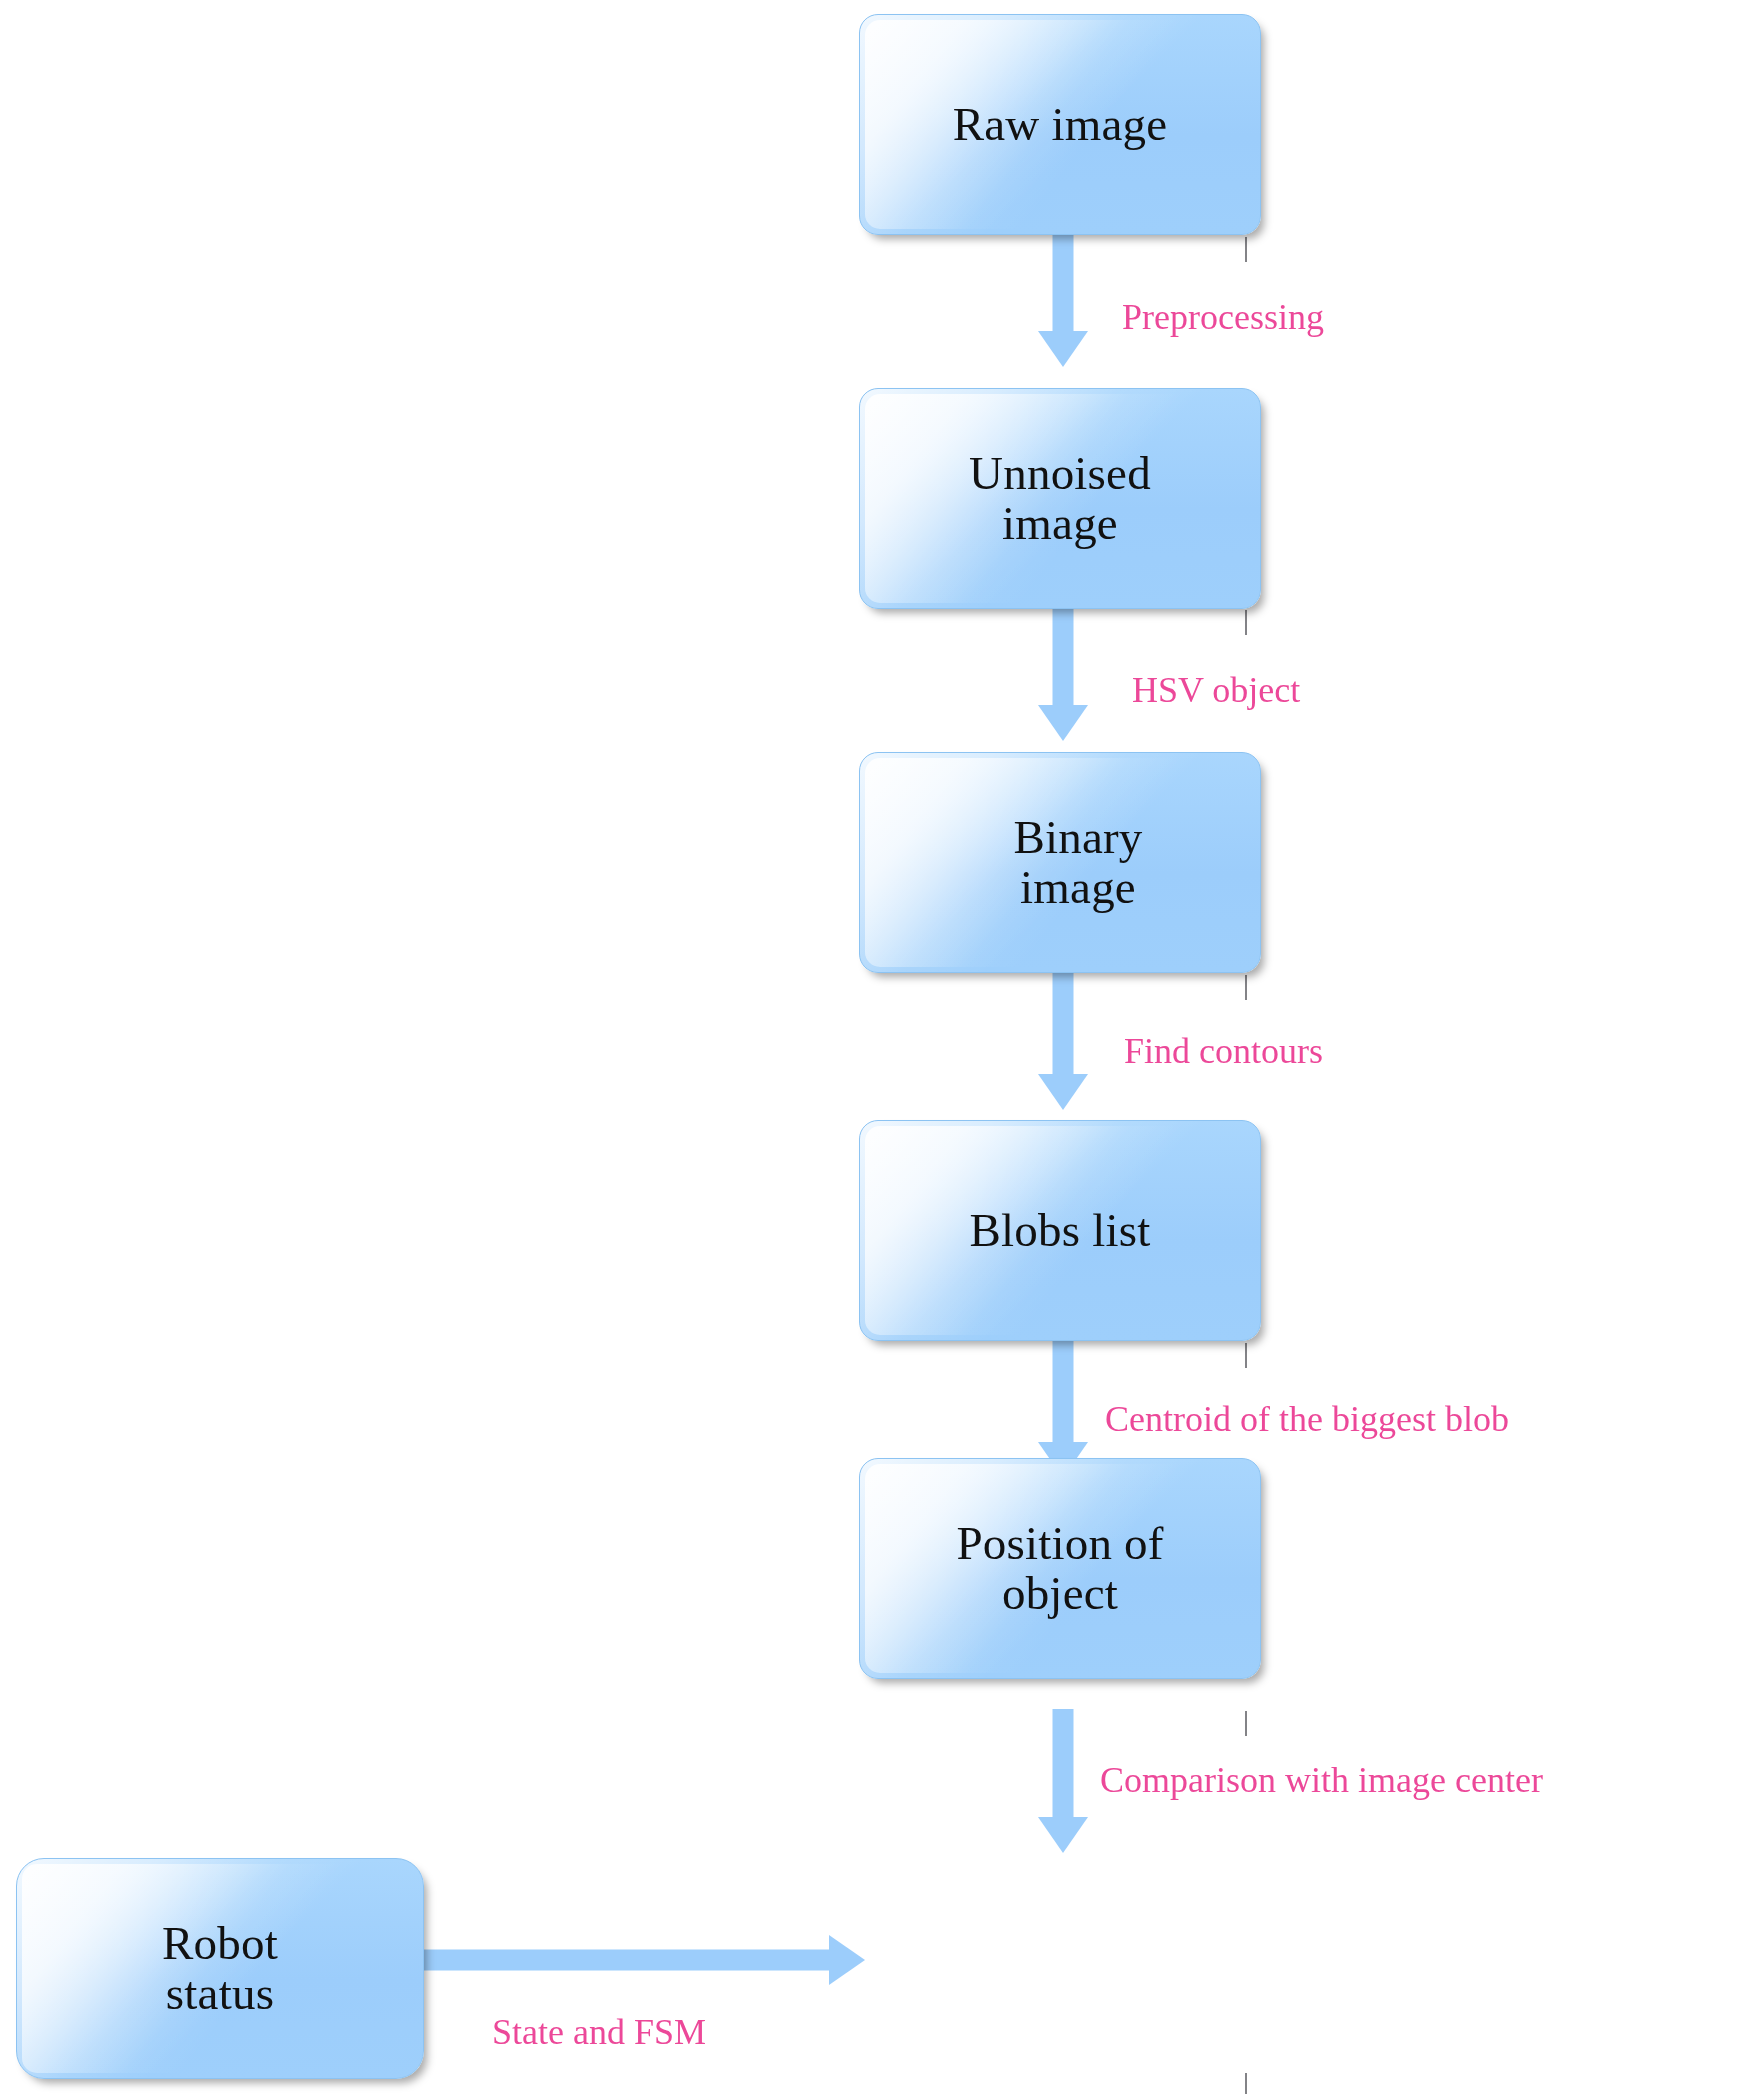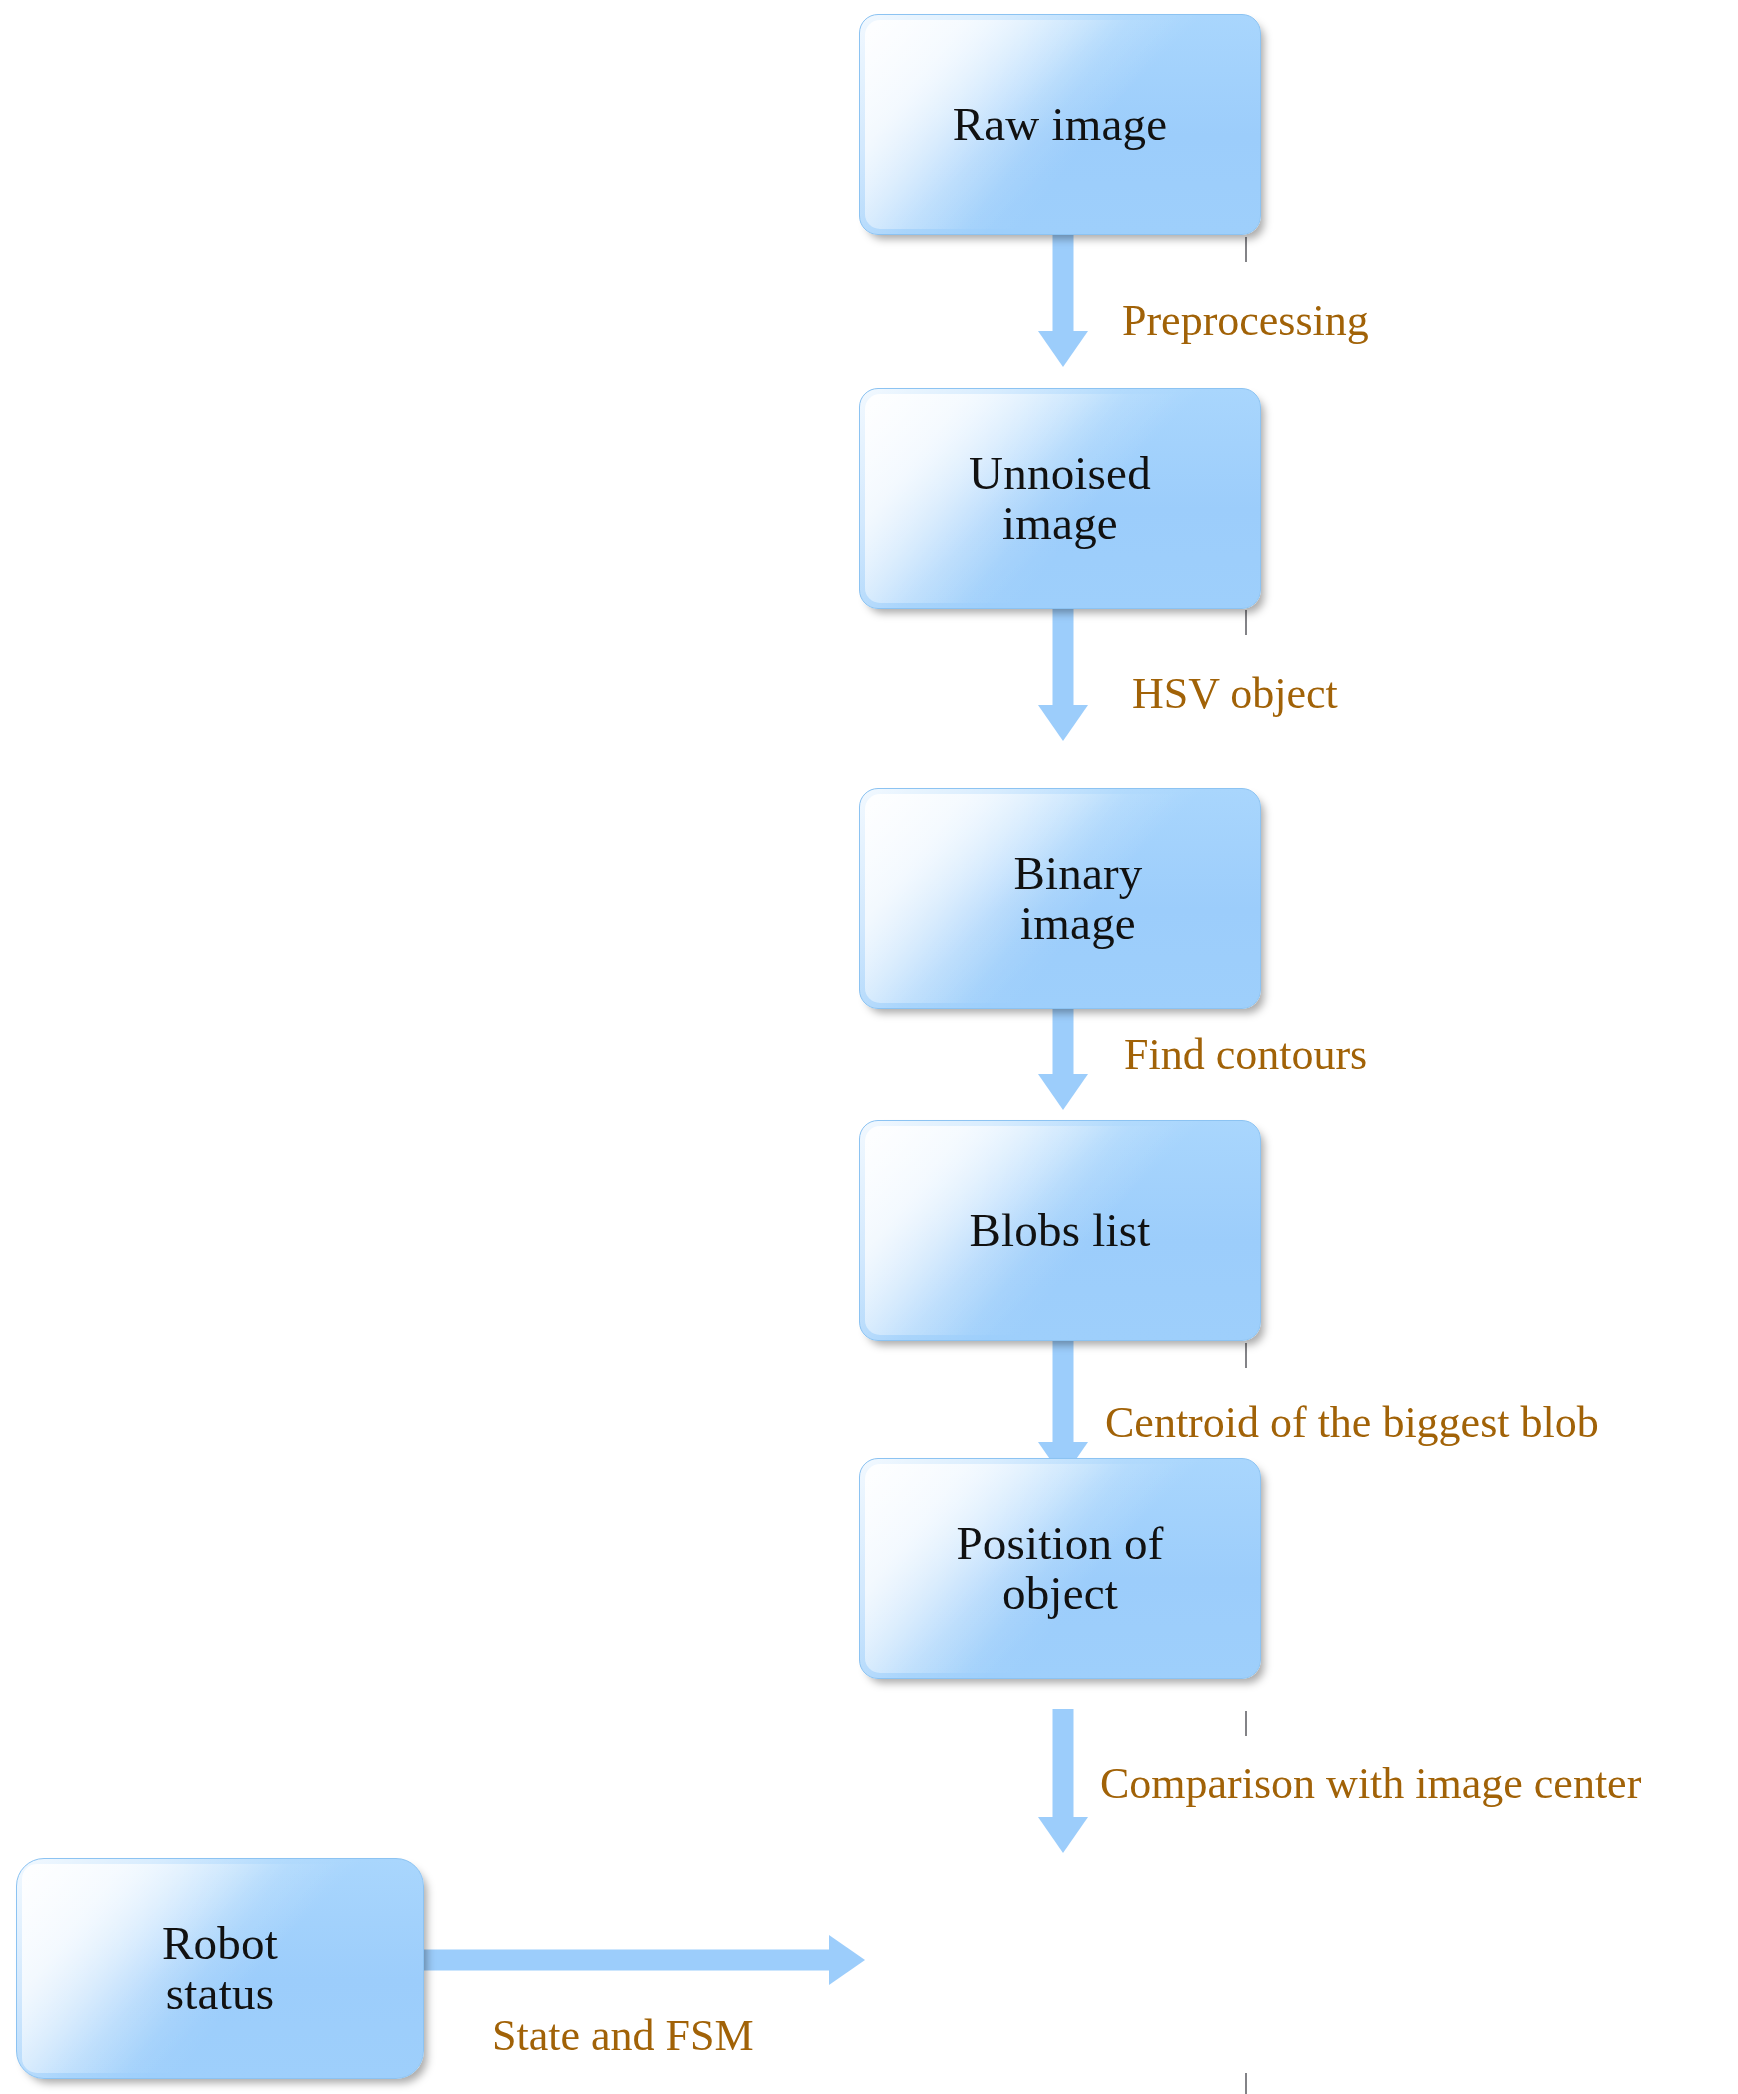--- a/index.html
+++ b/index.html
@@ -116,22 +116,22 @@
     height: 0;
     border-top: 25.6px solid transparent;
     border-bottom: 25.6px solid transparent;
     border-left: 36px solid #9ccdfb;
   }
 
   
   .edge-label {
     position: absolute;
     z-index: 4;
-    color: #a16207;
-    font-size: 44px;
+    color: #ec4899;
+    font-size: 36px;
     line-height: 1;
     white-space: nowrap;
   }
 
   
   .tick {
     position: absolute;
     width: 1.9px;
     height: 24.6px;
     background: rgba(90,90,95,0.75);
@@ -159,21 +159,21 @@
 image</span>
   </div>
   <div class="tick" style="left:1245px; top:610px;"></div>
 
   <div class="arrow-v" style="left:1037px; top:609px; width:51px; height:132px;">
     <div class="shaft" style="height:97px;"></div>
     <div class="head"></div>
   </div>
   <div class="edge-label" style="left:1132px; top:672px;">HSV object</div>
 
-  <div class="node" style="left:859px; top:788px; width:402px; height:221px;padding-left:36px;">
+  <div class="node" style="left:859px; top:752px; width:402px; height:221px;padding-left:36px;">
     <span class="node-label">Binary
 image</span>
   </div>
   <div class="tick" style="left:1245px; top:975px;"></div>
 
   <div class="arrow-v" style="left:1037px; top:973px; width:51px; height:137px;">
     <div class="shaft" style="height:101px;"></div>
     <div class="head"></div>
   </div>
   <div class="edge-label" style="left:1124px; top:1033px;">Find contours</div>

